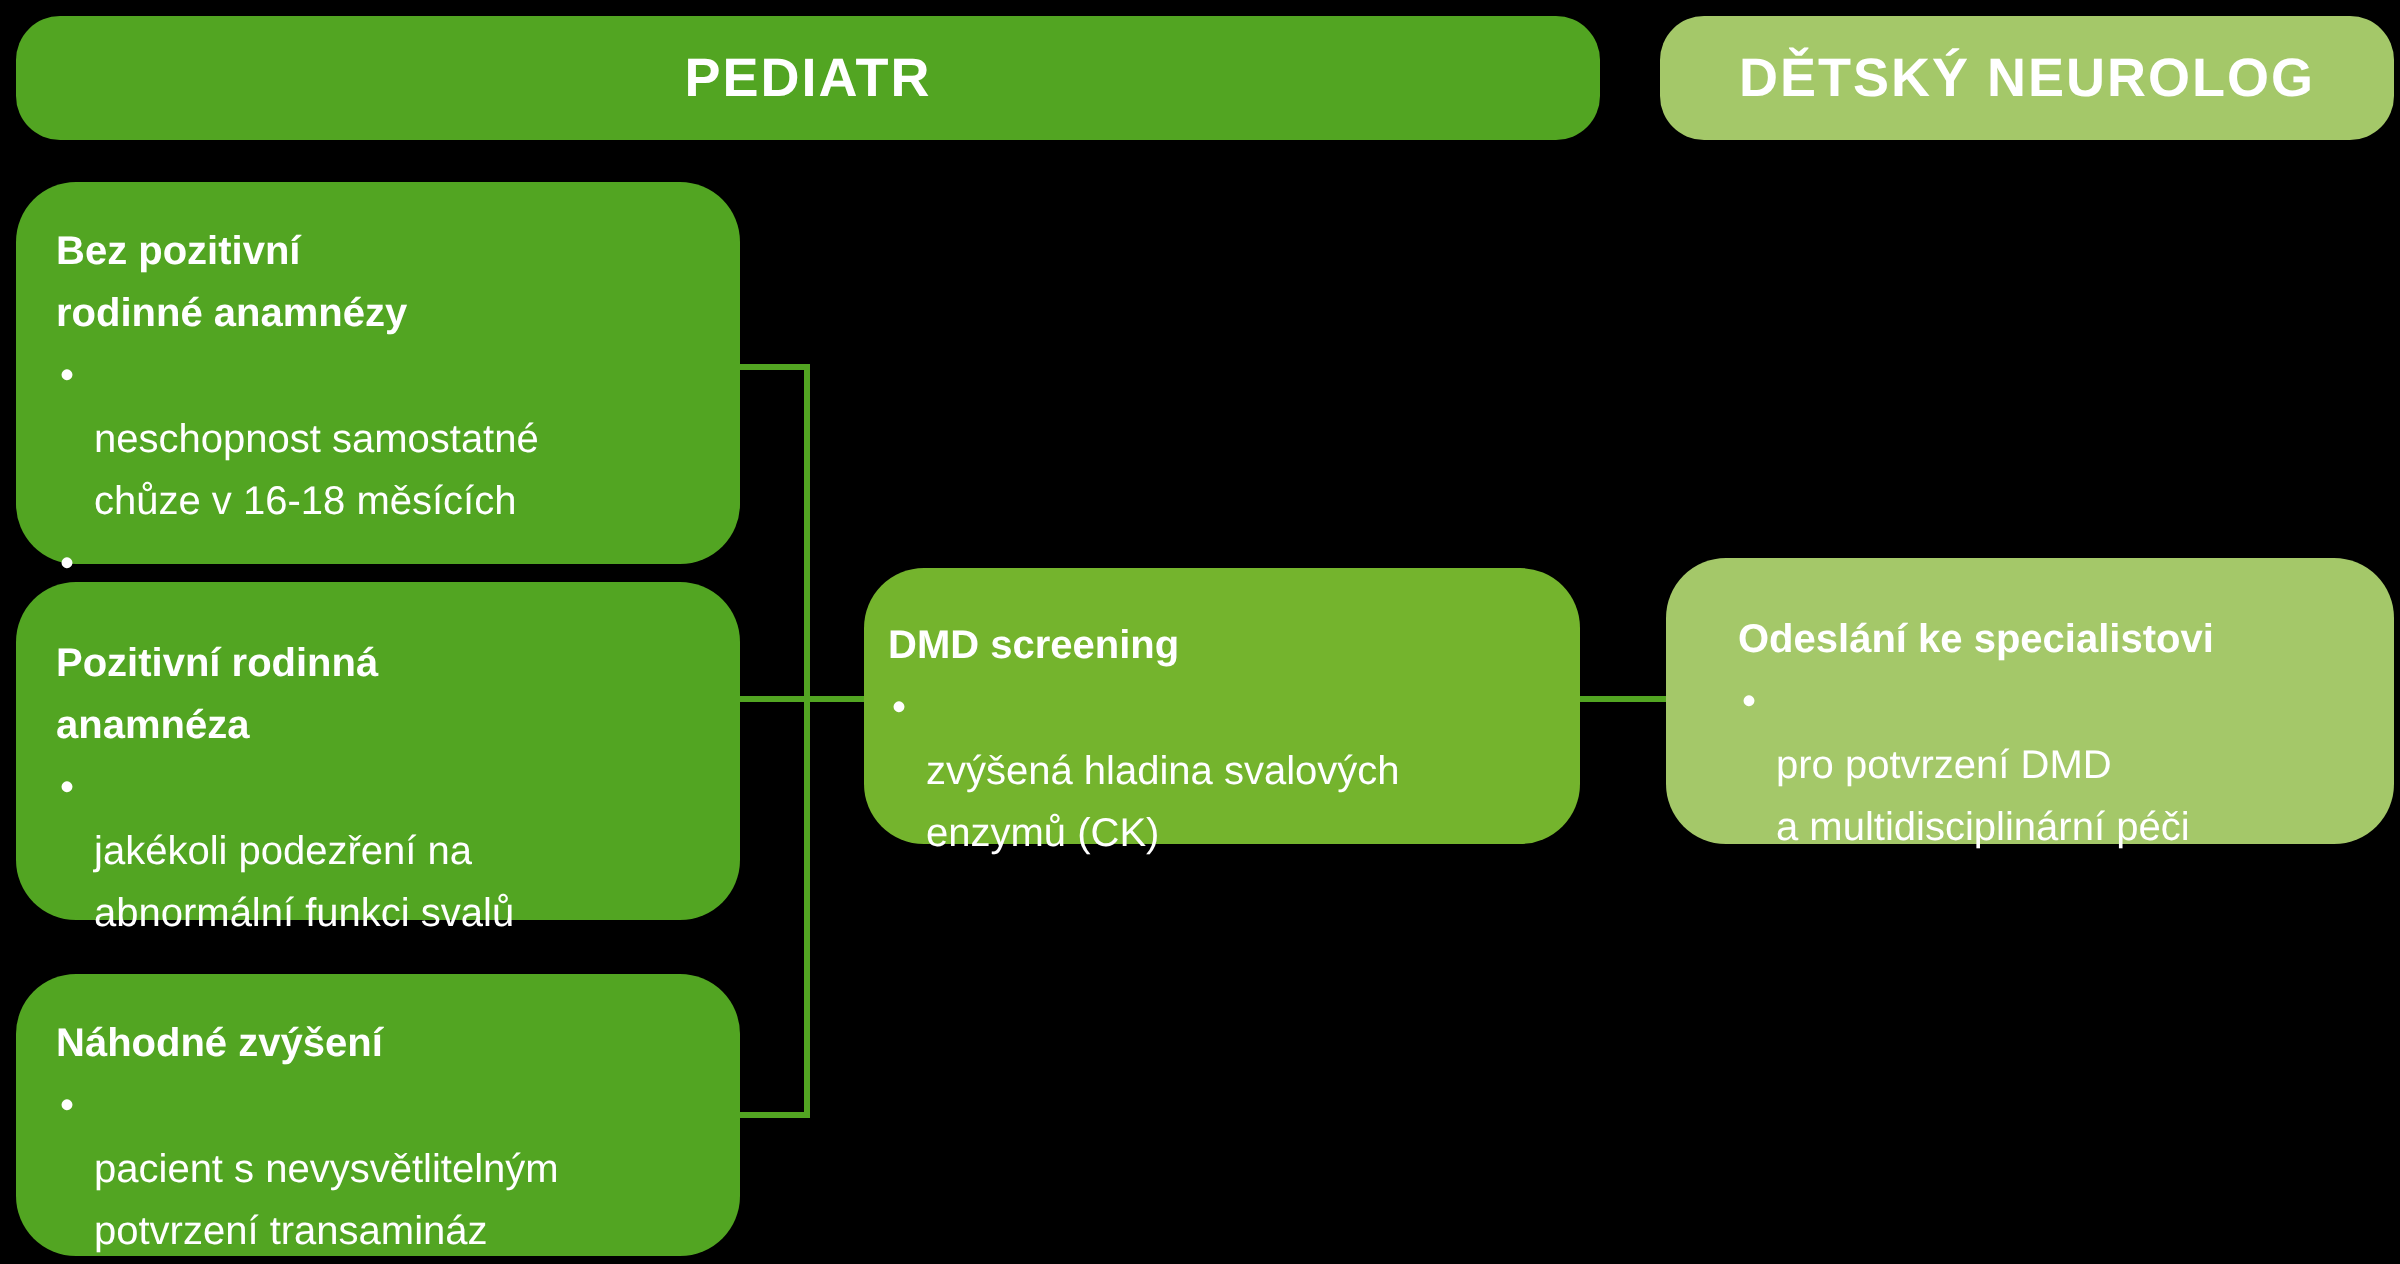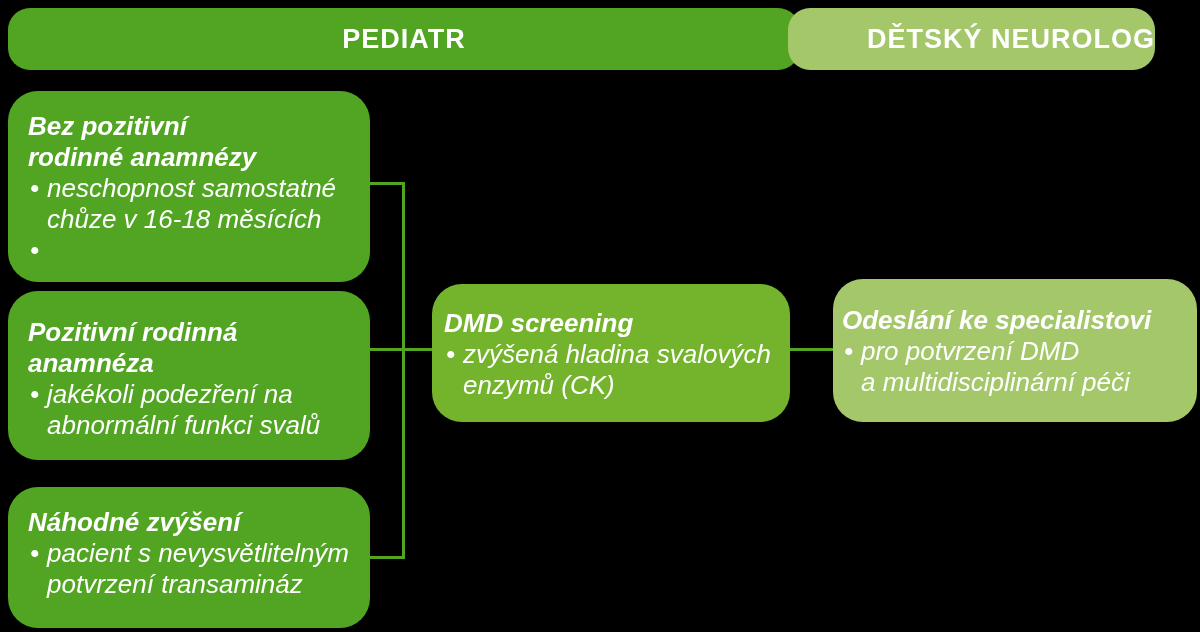--- a/index.html
+++ b/index.html
@@ -10,37 +10,36 @@
     overflow:hidden;position:relative;
   }
   .canvas{position:absolute;left:0;top:0;width:996px;height:632px;}
   .bar{
     position:absolute;height:62px;border-radius:22px;
     color:var(--text-white,#fff);
     display:flex;align-items:center;justify-content:center;
     font-weight:bold;font-size:27px;letter-spacing:1px;
   }
   #bar-pediatr{left:8px;top:8px;width:792px;background:var(--primary-green,#52a522);}
-  #bar-neurolog{left:788px;top:8px;width:367px;background:var(--tertiary-green,#a4c869);justify-content:flex-end;}
+  #bar-neurolog{left:830px;top:8px;width:367px;background:var(--tertiary-green,#a4c869);}
   .box{
     position:absolute;border-radius:30px;box-sizing:border-box;
     color:var(--text-white,#fff);
-    font-size:26px;line-height:31px;
+    font-size:20px;line-height:31px;
     padding:20px 14px 0 20px;
-    font-style:italic;
   }
   .box .title{font-weight:bold;white-space:pre-line;}
   .bullet{display:flex;}
   .dot{flex:0 0 19px;width:19px;padding-left:2px;box-sizing:border-box;}
-  .bullet-text{white-space:pre-line;}
+  .bullet-text{white-space:pre-line;margin-top:32px;}
   #box-no-history{left:8px;top:91px;width:362px;height:191px;background:var(--primary-green,#52a522);}
   #box-positive{left:8px;top:291px;width:362px;height:169px;background:var(--primary-green,#52a522);padding-top:26px;}
   #box-incidental{left:8px;top:487px;width:362px;height:141px;background:var(--primary-green,#52a522);}
   #box-screening{left:432px;top:284px;width:358px;height:138px;background:var(--secondary-green,#74b42d);padding-top:24px;padding-left:12px;}
-  #box-referral{left:833px;top:279px;width:364px;height:143px;background:var(--tertiary-green,#a4c869);padding-top:26px;padding-left:9px;}
+  #box-referral{left:833px;top:279px;width:364px;height:143px;background:var(--tertiary-green,#a4c869);padding-top:26px;padding-left:36px;}
   .conn{position:absolute;background:var(--connector-green,#52a522);}
   #conn-h1{left:370px;top:182px;width:33px;height:3px;}
   #conn-h2{left:370px;top:348px;width:62px;height:3px;}
   #conn-h3{left:370px;top:556px;width:33px;height:3px;}
   #conn-v{left:402px;top:182px;width:3px;height:377px;}
   #conn-h4{left:790px;top:348px;width:43px;height:3px;}
 </style>
 </head>
 <body>
 

